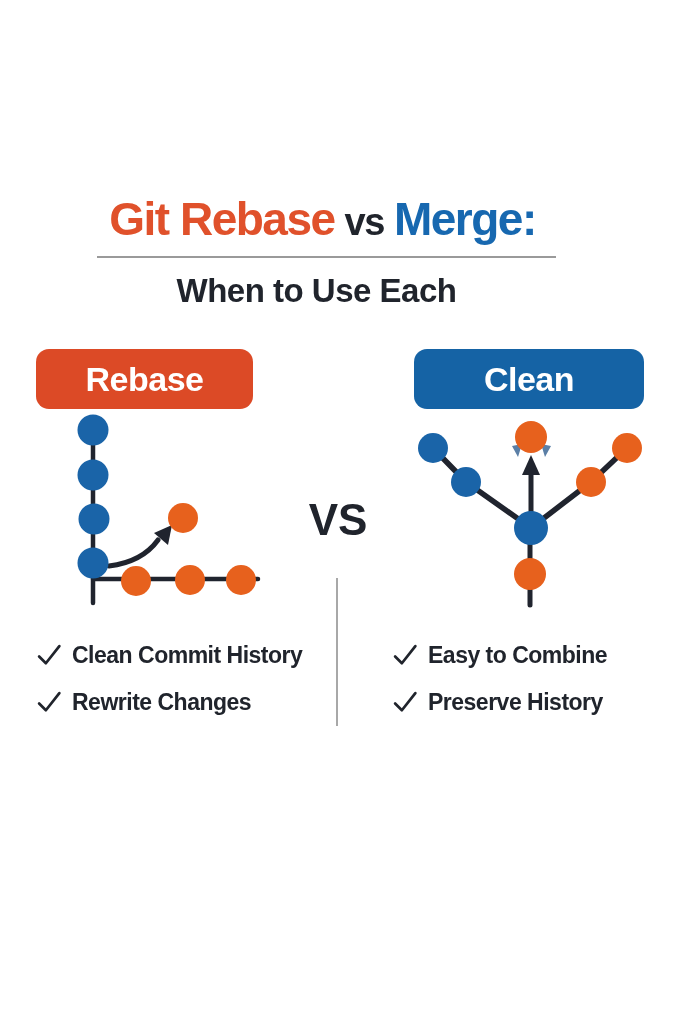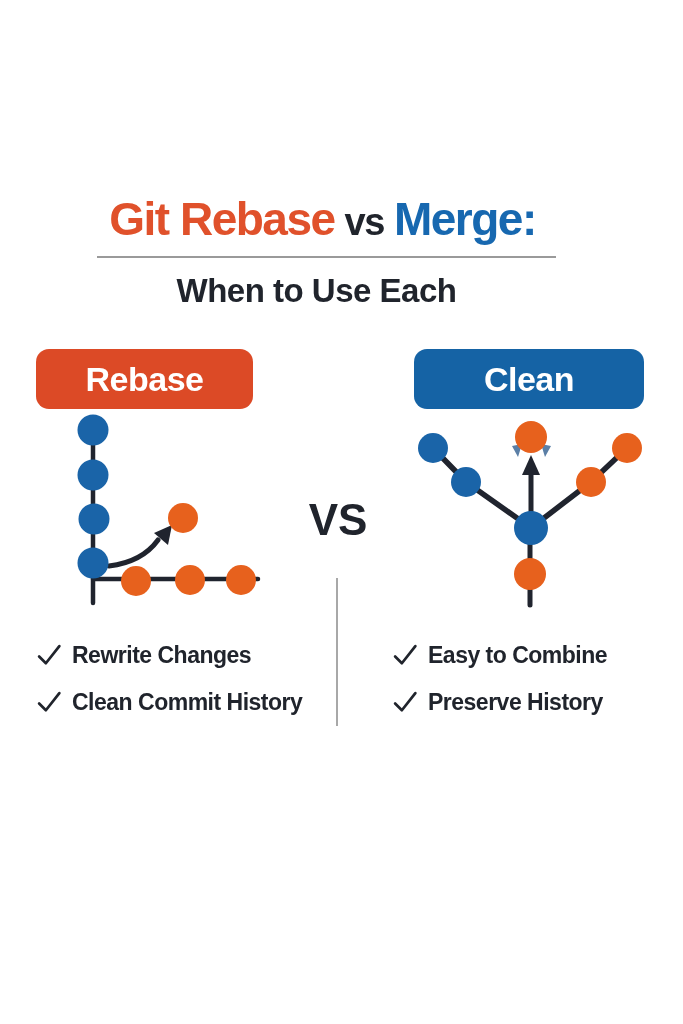--- a/index.html
+++ b/index.html
@@ -144,27 +144,27 @@
       <circle cx="530" cy="574" r="16" fill="#E7611D"></circle>
     </svg>
 
   <div class="divider-vertical"></div>
 
   <ul class="benefits benefits-rebase">
     <li>
       <svg class="check-icon" viewBox="0 0 26 26">
           <polyline points="3,14 9.5,20.5 22.5,4"></polyline>
         </svg>
-      <span>Rewrite Changes</span>
+      <span>Clean Commit History</span>
     </li>
     <li>
       <svg class="check-icon" viewBox="0 0 26 26">
           <polyline points="3,14 9.5,20.5 22.5,4"></polyline>
         </svg>
-      <span>Clean Commit History</span>
+      <span>Rewrite Changes</span>
     </li>
   </ul>
 
   <ul class="benefits benefits-merge">
     <li>
       <svg class="check-icon" viewBox="0 0 26 26">
           <polyline points="3,14 9.5,20.5 22.5,4"></polyline>
         </svg>
       <span>Easy to Combine</span>
     </li>

